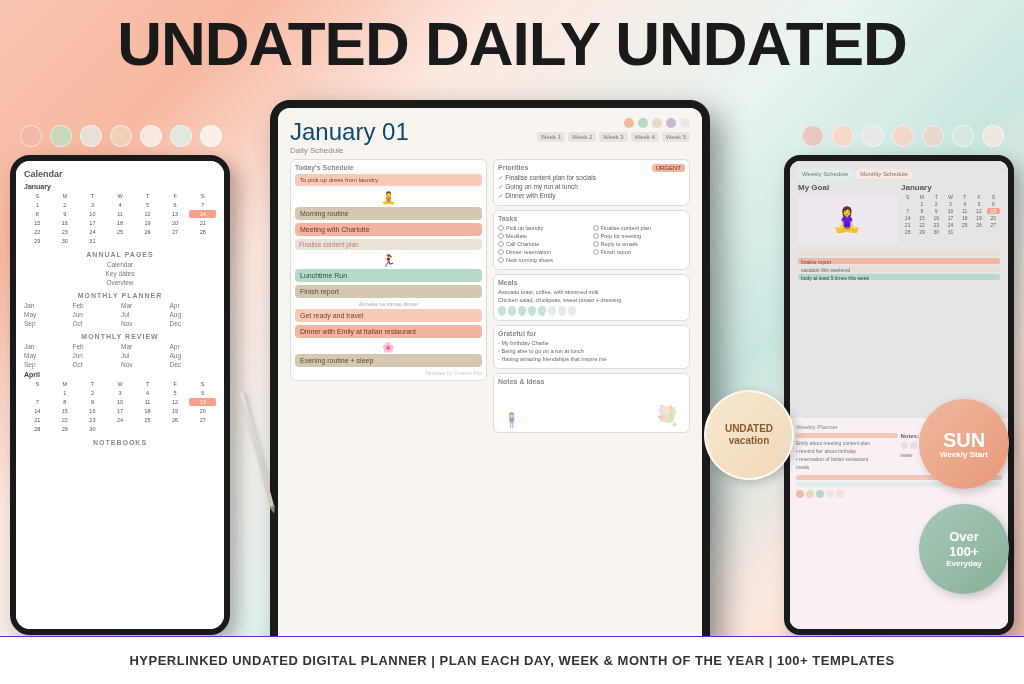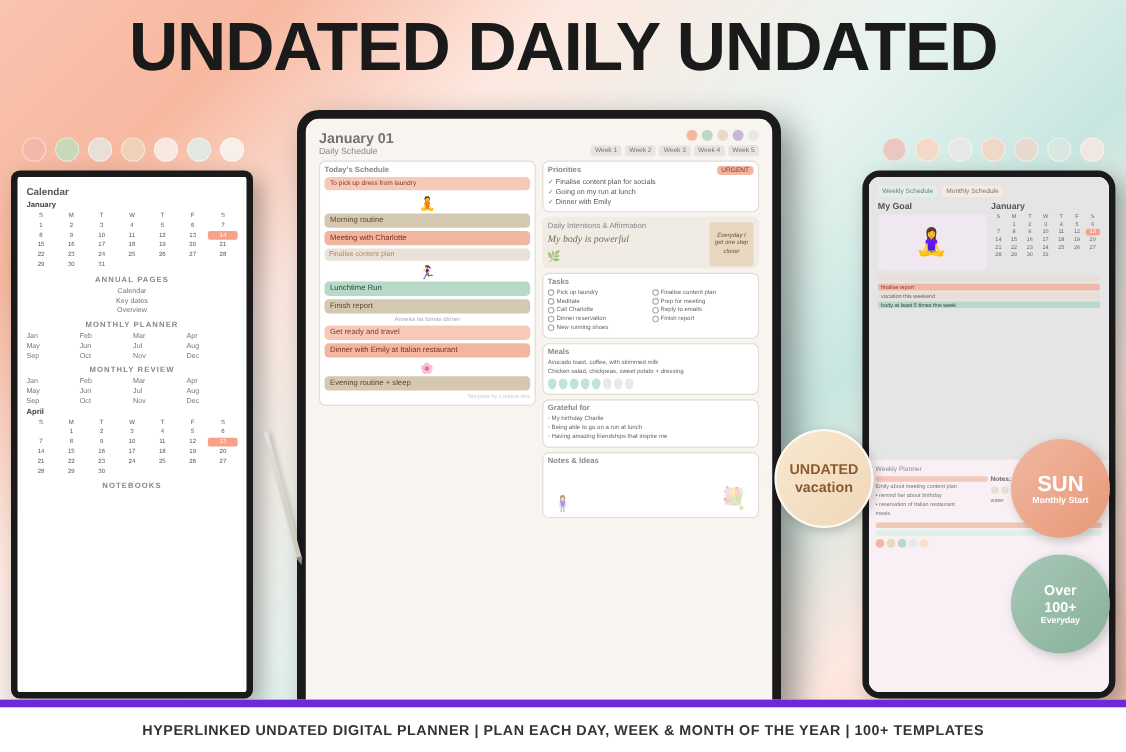--- a/index.html
+++ b/index.html
@@ -62,41 +62,41 @@
     .bottom-bar {
       position: absolute;
       bottom: 0;
       left: 0; right: 0;
       height: 48px;
       background: #fff;
       display: flex;
       align-items: center;
       justify-content: center;
       z-index: 10;
-      border-top: 7px solid #6d28d9;
+      border-top: 1px solid #6d28d9;
     }
     .bottom-bar-text {
       font-size: 13px;
       font-weight: 700;
       color: #333;
       letter-spacing: 0.5px;
       text-align: center;
     }
 
     
 
     
     .tablet-left {
       position: absolute;
       left: 10px;
       top: 155px;
       width: 220px;
       height: 480px;
       background: #fff;
-      border-radius: 8px;
+      border-radius: 20px;
       border: 6px solid #1a1a1a;
       overflow: hidden;
       z-index: 5;
       box-shadow: 8px 8px 20px rgba(0,0,0,0.3);
     }
 
     
     .tablet-center {
       position: absolute;
       left: 270px;
@@ -191,23 +191,23 @@
       overflow: hidden;
       background: #f8f4ef;
     }
     .ct-header {
       display: flex;
       justify-content: space-between;
       align-items: flex-start;
       margin-bottom: 4px;
     }
     .ct-title {
-      font-size: 13px;
-      font-weight: bold;
-      color: #737373;
+      font-size: 24px;
+      font-weight: normal;
+      color: #0c4a6e;
     }
     .ct-subtitle {
       font-size: 8px;
       color: #888;
     }
     .ct-week-tabs {
       display: flex;
       gap: 3px;
     }
     .ct-week-tab {
@@ -502,21 +502,21 @@
       border-radius: 50%;
       display: flex;
       flex-direction: column;
       align-items: center;
       justify-content: center;
       z-index: 12;
       border: 2px solid rgba(255,255,255,0.8);
       box-shadow: 3px 3px 10px rgba(0,0,0,0.2);
     }
     .badge-undated-text {
-      font-size: 13px;
+      font-size: 10px;
       font-weight: 900;
       color: #8a5a30;
       text-align: center;
       line-height: 1.2;
     }
 
     .badge-sun {
       position: absolute;
       right: 15px;
       bottom: 195px;
@@ -792,28 +792,20 @@
         <div class="ct-priorities-box">
           <div>
             <span class="ct-urgent-badge">URGENT</span>
             <div class="ct-box-title">Priorities</div>
           </div>
           <div class="ct-priority-item">Finalise content plan for socials</div>
           <div class="ct-priority-item">Going on my run at lunch</div>
           <div class="ct-priority-item">Dinner with Emily</div>
         </div>
 
-        <div class="ct-affirmation-box" style="position:relative;">
-          <div class="ct-affirmation-title">Daily Intentions &amp; Affirmation</div>
-          <div class="ct-affirmation-text">My body is powerful</div>
-          <div class="ct-sticky-note">
-            <span class="ct-sticky-text">Everyday I get one step closer</span>
-          </div>
-          <div style="font-size:10px;margin-top:3px;opacity:0.5;">🌿</div>
-        </div>
 
         <div class="ct-tasks-box">
           <div class="ct-box-title">Tasks</div>
           <div class="ct-tasks-grid">
             <div>
               <div class="ct-task-item"><div class="ct-task-check"></div>Pick up laundry</div>
               <div class="ct-task-item"><div class="ct-task-check"></div>Meditate</div>
               <div class="ct-task-item"><div class="ct-task-check"></div>Call Charlotte</div>
               <div class="ct-task-item"><div class="ct-task-check"></div>Dinner reservation</div>
               <div class="ct-task-item"><div class="ct-task-check"></div>New running shoes</div>
@@ -976,21 +968,21 @@
 
 <div class="badge-undated">
   <div class="badge-undated-text">
     <span>UNDATED</span><br>
     <span>vacation</span>
   </div>
 </div>
 
 <div class="badge-sun">
   <div class="badge-sun-text">SUN</div>
-  <div class="badge-sun-sub">Monthly Start</div>
+  <div class="badge-sun-sub">Weekly Start</div>
 </div>
 
 <div class="badge-templates">
   <div class="badge-templates-text">Over<br>100+</div>
   <div class="badge-templates-sub">Everyday</div>
 </div>
 
 <div class="bottom-bar">
   <div class="bottom-bar-text">HYPERLINKED UNDATED DIGITAL PLANNER  |  PLAN EACH DAY, WEEK &amp; MONTH OF THE YEAR  |  100+ TEMPLATES</div>
 </div>

